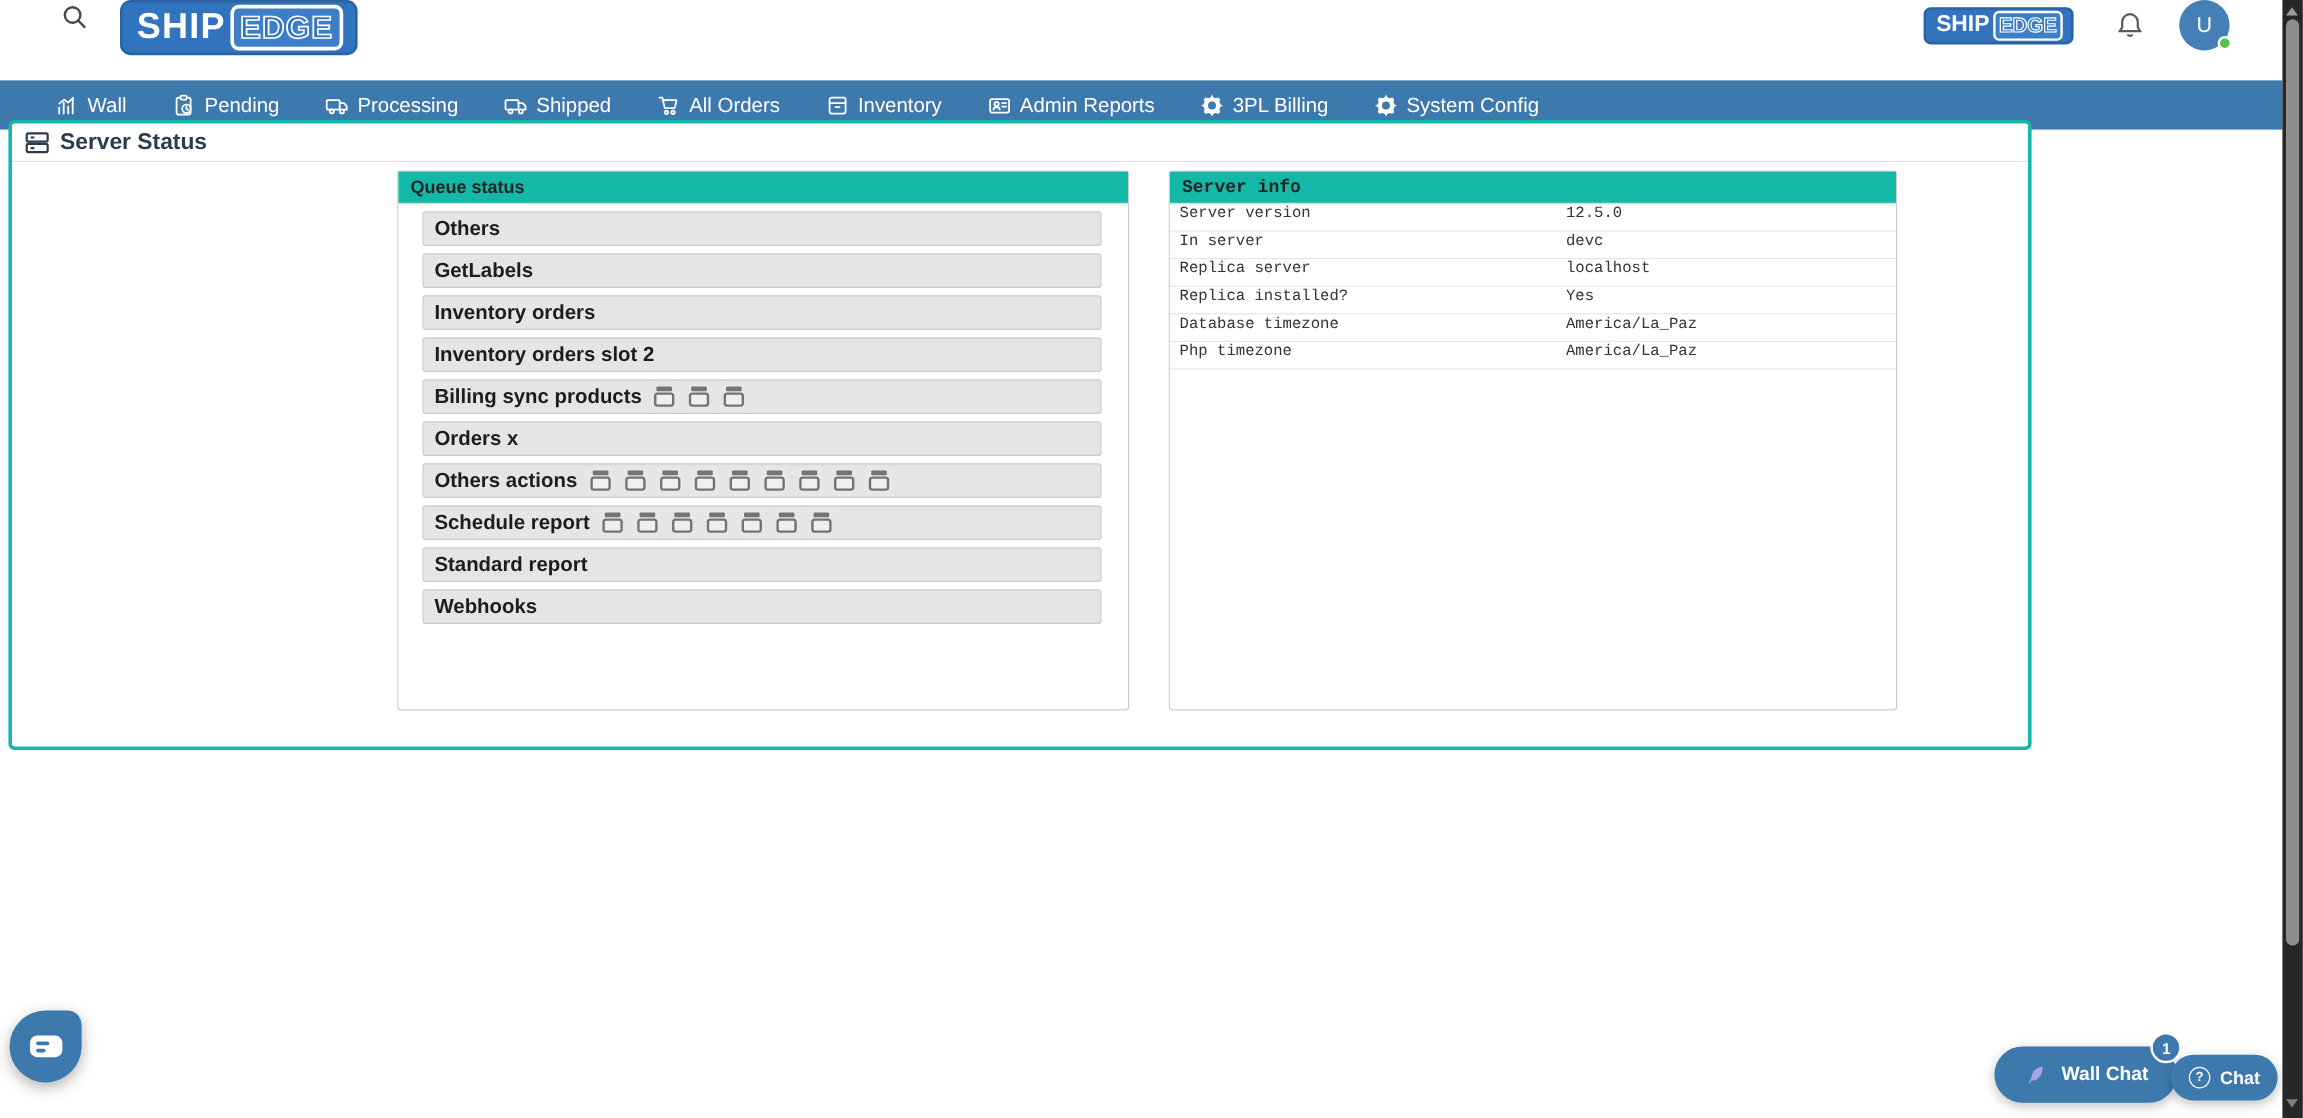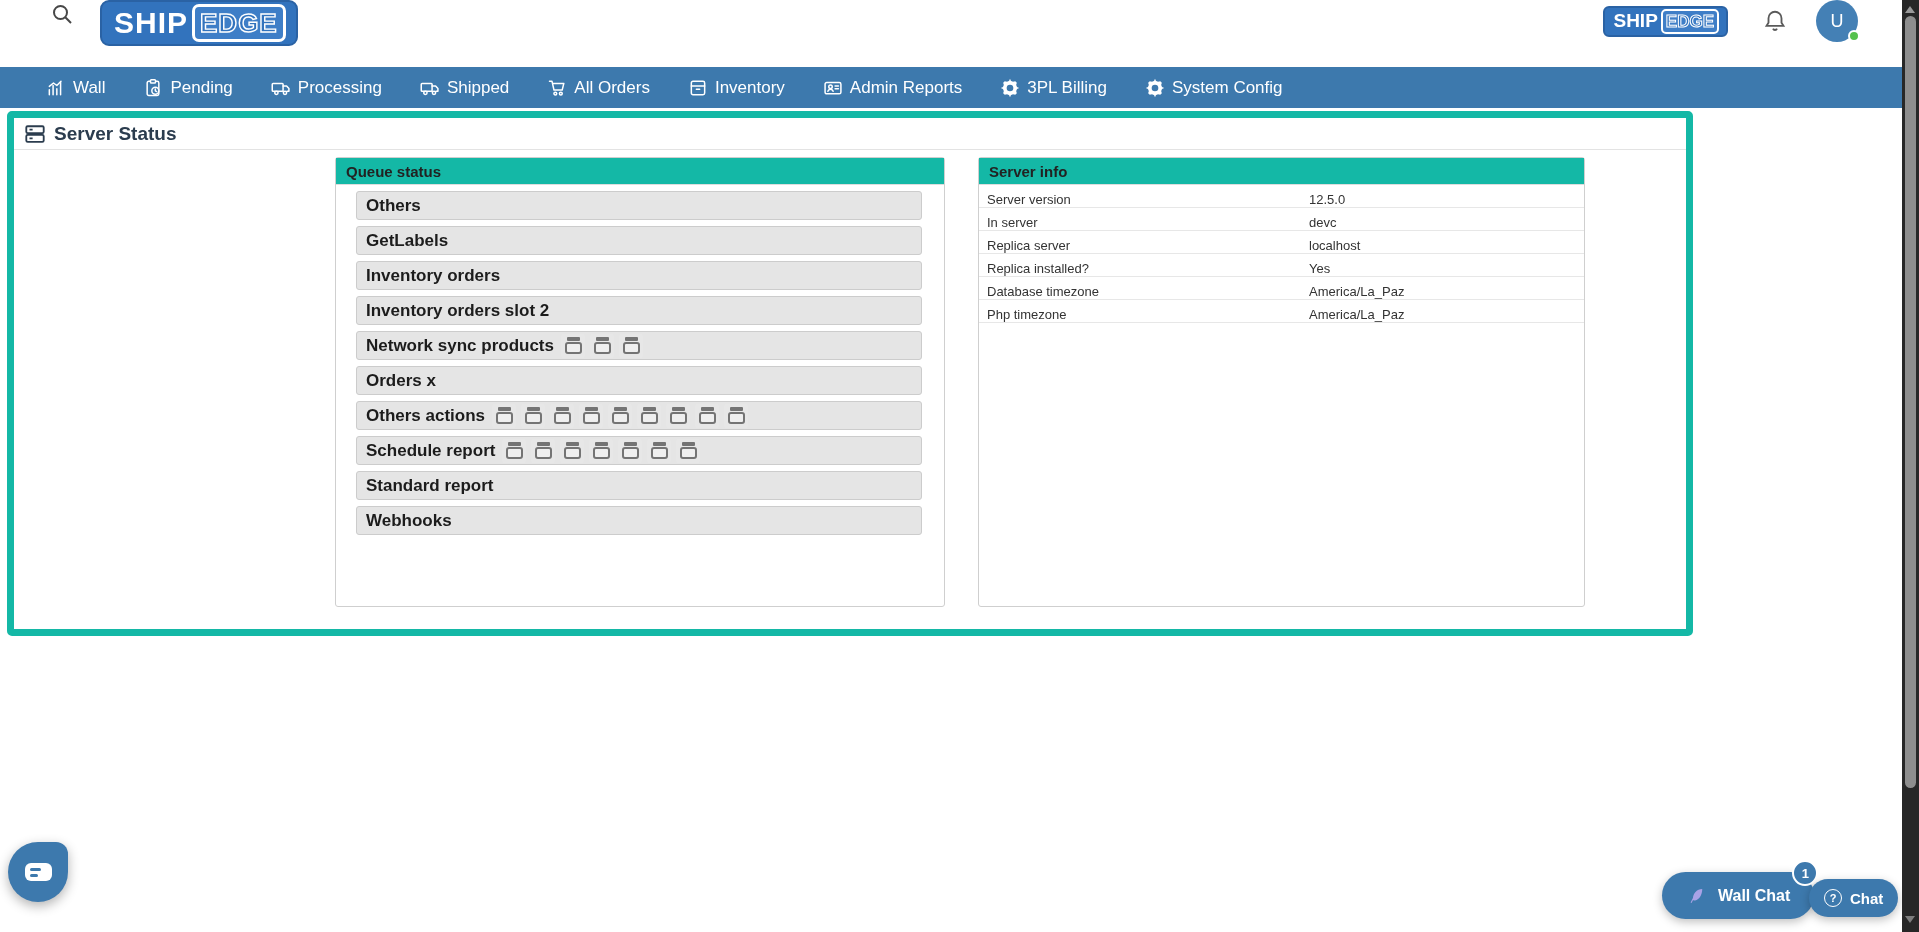--- a/index.html
+++ b/index.html
@@ -34,47 +34,47 @@
 
   
   .navbar { position:absolute; left:0; top:67px; width:1902px; height:41px; background:#3d79ad;
     display:flex; align-items:center; padding-left:46px; }
   .nav-item { display:flex; align-items:center; gap:7px; color:#fff; font-size:17px;
     margin-right:38px; cursor:pointer; white-space:nowrap; }
   .nav-ic { width:20px; height:20px; display:flex; align-items:center; justify-content:center; }
   .nav-ic svg { display:block; }
 
   
-  .card { position:absolute; left:7px; top:111px; width:1686px; height:525px; background:#fff;
-    border:7px solid #14b8a6; border-radius:5px; }
+  .card { position:absolute; left:7px; top:100px; width:1686px; height:525px; background:#fff;
+    border:3px solid #14b8a6; border-radius:5px; }
   .card-title { height:32px; display:flex; align-items:center; gap:8px; padding-left:10px;
     border-bottom:1px solid #e3e3e3; }
   .card-title-text { color:#2b3c4e; font-size:19px; font-weight:bold; }
 
   
   .panel { position:absolute; top:39px; background:#fff; border:1px solid #cfcfcf;
     border-radius:3px; }
   .panel-queue  { left:321px; width:610px; height:450px; }
-  .panel-server { left:964px; width:607px; height:450px; }
+  .panel-server { left:964px; width:607px; height:450px;font-family:Liberation Mono, monospace; }
   .panel-header { height:27px; display:flex; align-items:center; padding-left:10px;
     border-bottom:1px solid #ddd; background:#14b8a6; font-size:15px; font-weight:bold;
     color:#222; }
 
   .queue-list { padding:6px 22px 0 20px; }
   .queue-item { height:29px; border:1px solid #ccc; border-radius:3px; margin-bottom:6px;
     display:flex; align-items:center; padding-left:9px; font-size:17px; font-weight:bold;
     color:#1c1c1c; cursor:pointer; background:#e5e5e5; }
   .qicons { display:flex; gap:5px; margin-left:7px; }
   .qicon { width:24px; height:24px; background:#e7e7e7; border-radius:3px; display:flex;
     flex-direction:column; align-items:center; justify-content:center; cursor:pointer; }
   .qicon .bar { width:13px; height:4px; background:#747474; border-radius:1px; margin-bottom:1px; }
   .qicon .bod { width:17px; height:12px; border:2.5px solid #747474; border-radius:3px;
     background:#efefef; }
 
-  .srv-row { height:23px; display:flex; align-items:flex-end; border-bottom:1px solid #e7e7e7;
+  .srv-row { height:23px; display:flex; align-items:flex-start; border-bottom:1px solid #e7e7e7;
     font-size:13px; color:#333; }
   .srv-label { padding-left:8px; width:330px; }
   .srv-value { }
 
   
   .chat-fab { position:absolute; left:8px; top:842px; width:60px; height:60px; background:#3d79ad;
     border-radius:50% 12px 50% 50%; box-shadow:0 4px 12px rgba(0,0,0,.3); display:flex;
     align-items:center; justify-content:center; cursor:pointer; }
   .chat-msg { width:27px; height:18px; background:#fff; border-radius:6px; display:flex;
     flex-direction:column; justify-content:center; gap:3px; padding-left:5px; }
@@ -261,21 +261,21 @@
     </div>
 
 
     <div class="queue-item">
       <span class="queue-item-label">Inventory orders slot 2</span>
 
     </div>
 
 
     <div class="queue-item">
-      <span class="queue-item-label">Network sync products</span>
+      <span class="queue-item-label">Billing sync products</span>
       <span class="qicons">
     <span class="qicon">
       <span class="bar"></span>
       <span class="bod"></span>
     </span>
 
     <span class="qicon">
       <span class="bar"></span>
       <span class="bod"></span>
     </span>

